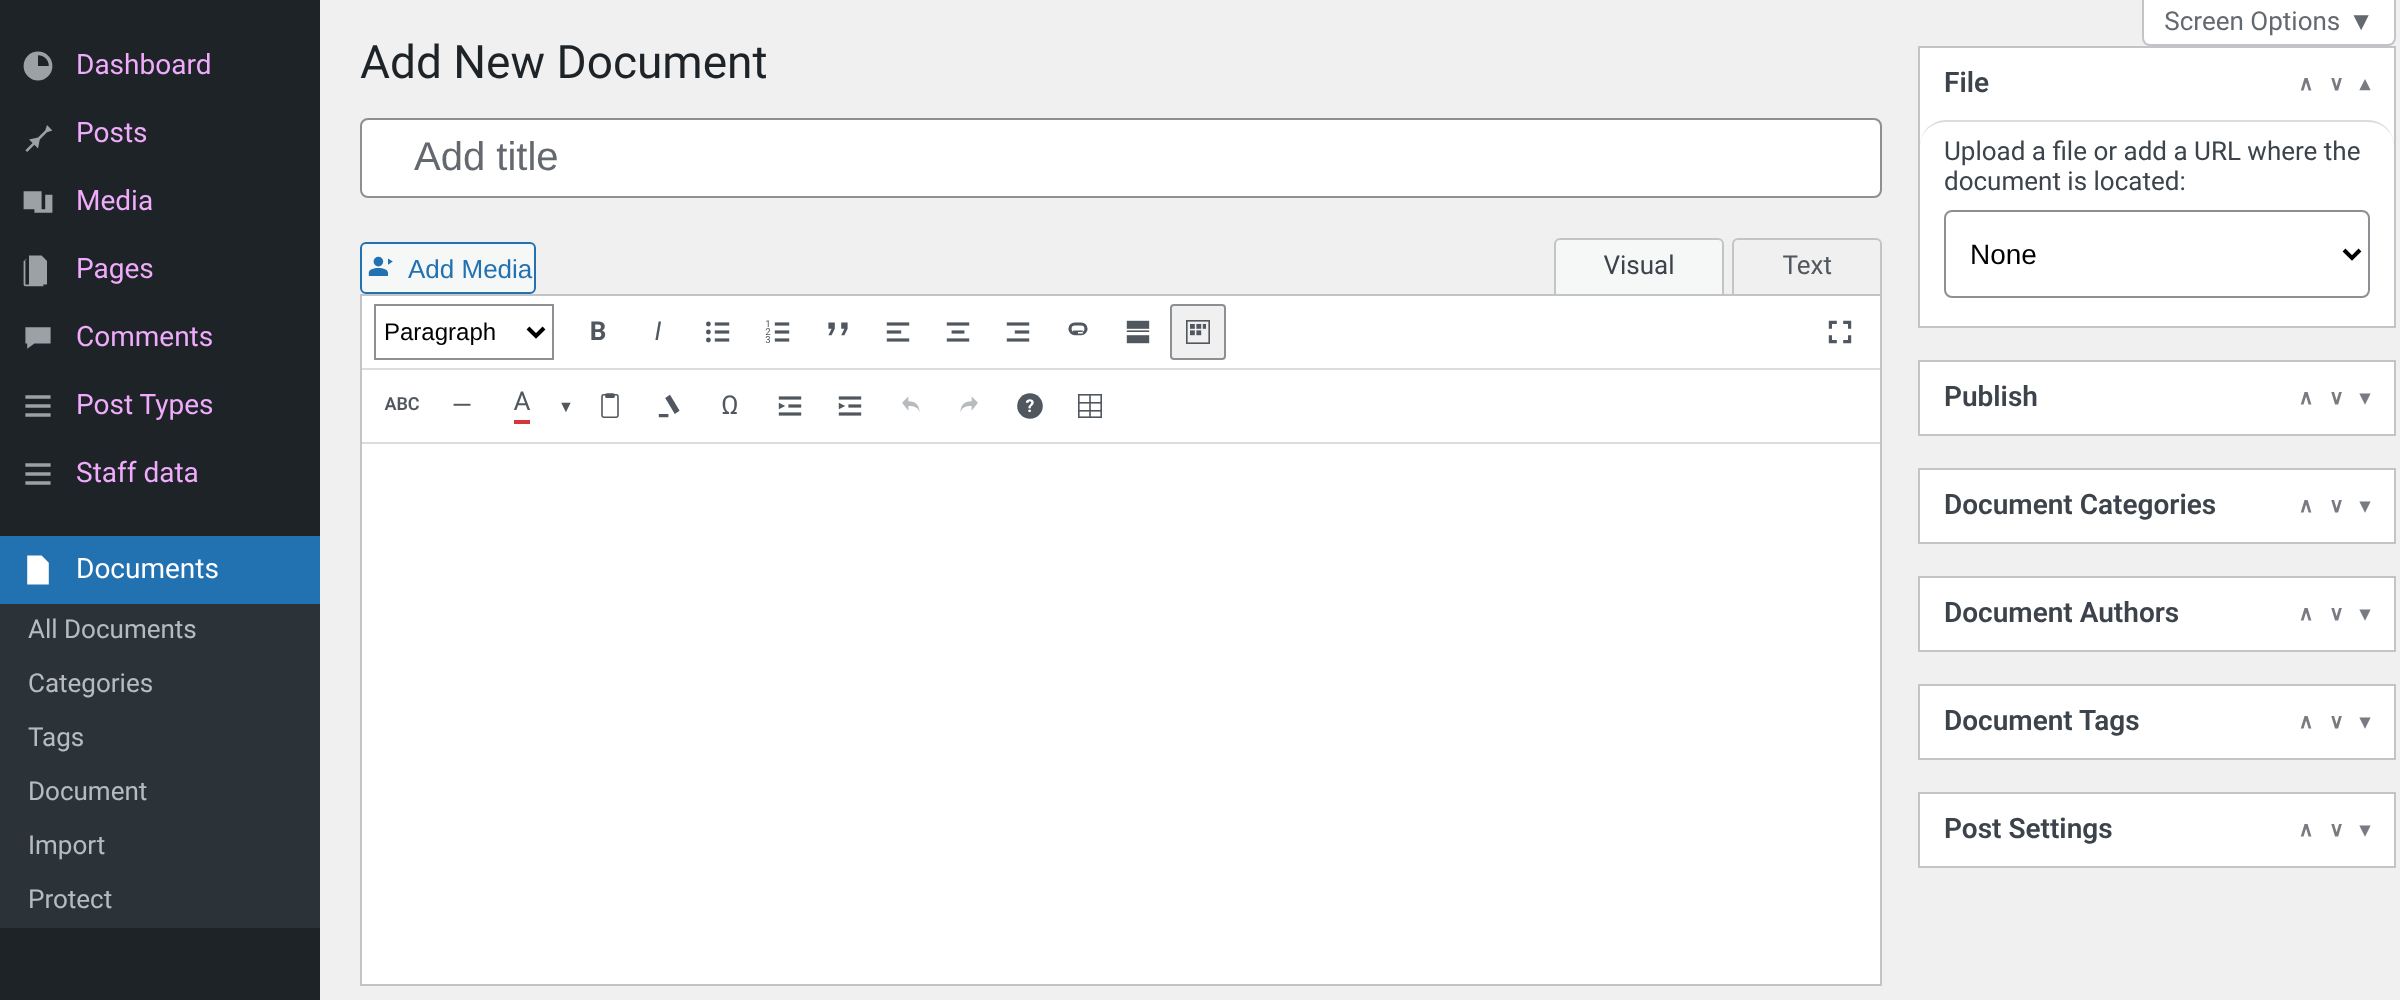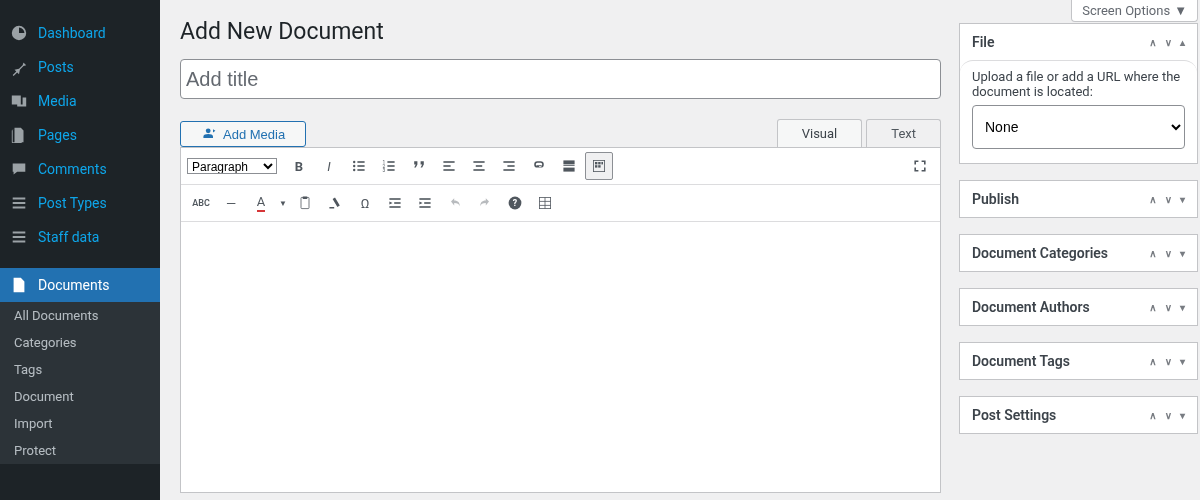--- a/index.html
+++ b/index.html
@@ -3,54 +3,54 @@
 <meta charset="utf-8">
 <style>
 * { box-sizing: border-box; margin: 0; padding: 0; }
 body { font-family: -apple-system, BlinkMacSystemFont, "Segoe UI", Roboto, sans-serif; font-size: 13px; color: #3c434a; background: #f0f0f1; overflow: hidden; width: 1200px; height: 500px; }
 .wrap { display: flex; width: 1200px; height: 500px; }
 
 
 .sidebar { width: 160px; background: #1d2327; color: #f0f0f1; flex-shrink: 0; }
 .sidebar .logo { height: 16px; }
 .sidebar ul { list-style: none; }
-.sidebar .nav-item { display: flex; align-items: center; padding: 8px 10px; color: #0ea5e9; font-size: 14px; cursor: pointer; gap: 10px; }
+.sidebar .nav-item { display: flex; align-items: center; padding: 8px 10px; color: #f0abfc; font-size: 14px; cursor: pointer; gap: 10px; }
 .sidebar .nav-item.active { background: #2271b1; color: #fff; position: relative; margin-top: 14px; }
 .sidebar .nav-item.active::after { content: ""; position: absolute; right: -8px; top: 50%; margin-top: -8px; border: 8px solid transparent; border-right-color: #f0f0f1; }
 .sidebar .nav-icon { width: 18px; height: 18px; display: inline-flex; align-items: center; justify-content: center; }
 .sidebar .nav-icon svg { fill: rgba(240,246,252,.6); }
 .sidebar .nav-item.active .nav-icon svg { fill: #fff; }
 .sidebar .submenu { background: #2c3338; }
 .sidebar .sub-item { padding: 6px 12px 6px 14px; font-size: 13px; color: rgba(240,246,252,.7); cursor: pointer; }
 .sidebar .sub-item.current { color: #fff; font-weight: 600; }
 
 
 .main { flex: 1; padding: 0 20px; position: relative; }
 .screen-options { position: absolute; right: 20px; top: 0; border: 1px solid #c3c4c7; border-top: none; border-radius: 0 0 4px 4px; background: #fff; padding: 3px 10px; font-size: 13px; cursor: pointer; display: flex; align-items: center; gap: 4px; color: #646970; }
 .page-title { font-size: 23px; font-weight: 400; padding: 18px 0 14px; color: #1d2327; }
-.title-input { width: 761px; height: 40px; font-size: 20px; padding: 4px 5px; border: 1px solid #8c8f94; border-radius: 4px; background: #fff; color: #2c3338; }
+.title-input { width: 761px; height: 40px; font-size: 20px; padding: 4px 26px; border: 1px solid #8c8f94; border-radius: 4px; background: #fff; color: #2c3338; }
 .title-input::placeholder { color: #646970; }
 
 .editor-row { display: flex; gap: 18px; margin-top: 20px; }
 .editor-col { width: 761px; }
 .meta-col { width: 239px; }
 
 
 .editor-top { display: flex; align-items: flex-end; justify-content: space-between; }
-.add-media-btn { display: inline-flex; align-items: center; gap: 6px; border: 1px solid #2271b1; color: #2271b1; background: #f6f7f7; padding: 4px 20px; border-radius: 3px; cursor: pointer; font-size: 13px; }
+.add-media-btn { display: inline-flex; align-items: center; gap: 6px; border: 1px solid #2271b1; color: #2271b1; background: #f6f7f7; padding: 4px 1px; border-radius: 3px; cursor: pointer; font-size: 13px; }
 .add-media-btn svg { fill: #2271b1; }
 .tabs { display: flex; }
 .tab { border: 1px solid #c3c4c7; border-bottom: none; background: #f0f0f1; padding: 6px 24px; font-size: 13px; color: #50575e; cursor: pointer; margin-left: 4px; border-radius: 3px 3px 0 0; }
 .tab.active { background: #f6f7f7; border-color: #c3c4c7; color: #3c434a; }
 .toolbar-box { border: 1px solid #c3c4c7; background: #fff; }
 .toolbar { display: flex; align-items: center; padding: 4px 6px; border-bottom: 1px solid #dcdcde; gap: 2px; }
 .tool { width: 28px; height: 28px; display: inline-flex; align-items: center; justify-content: center; color: #50575e; cursor: pointer; border-radius: 2px; }
 .tool.active { border: 1px solid #8c8f94; background: #f0f0f1; }
 .tool svg { fill: #50575e; }
-.format-select { width: 90px; height: 16px; border: 1px solid #8c8f94; font-size: 12px; background: #fff; margin-right: 6px; }
+.format-select { width: 90px; height: 28px; border: 1px solid #8c8f94; font-size: 12px; background: #fff; margin-right: 6px; }
 .fullscreen { margin-left: auto; }
 .editor-body { height: 270px; background: #fff; }
 
 
 .metabox { border: 1px solid #c3c4c7; background: #fff; margin-bottom: 16px; }
 .metabox-header { display: flex; align-items: center; justify-content: space-between; padding: 10px 12px; font-size: 14px; font-weight: 600; cursor: pointer; }
 .metabox-toggles { display: flex; gap: 8px; color: #787c82; }
 .metabox-toggles span { cursor: pointer; font-size: 10px; }
 .metabox-body { padding: 8px 12px 14px; border-top: 1px solid #dcdcde; border-radius: 13px; }
 .metabox-body p { font-size: 13px; color: #3c434a; margin-bottom: 6px; }

